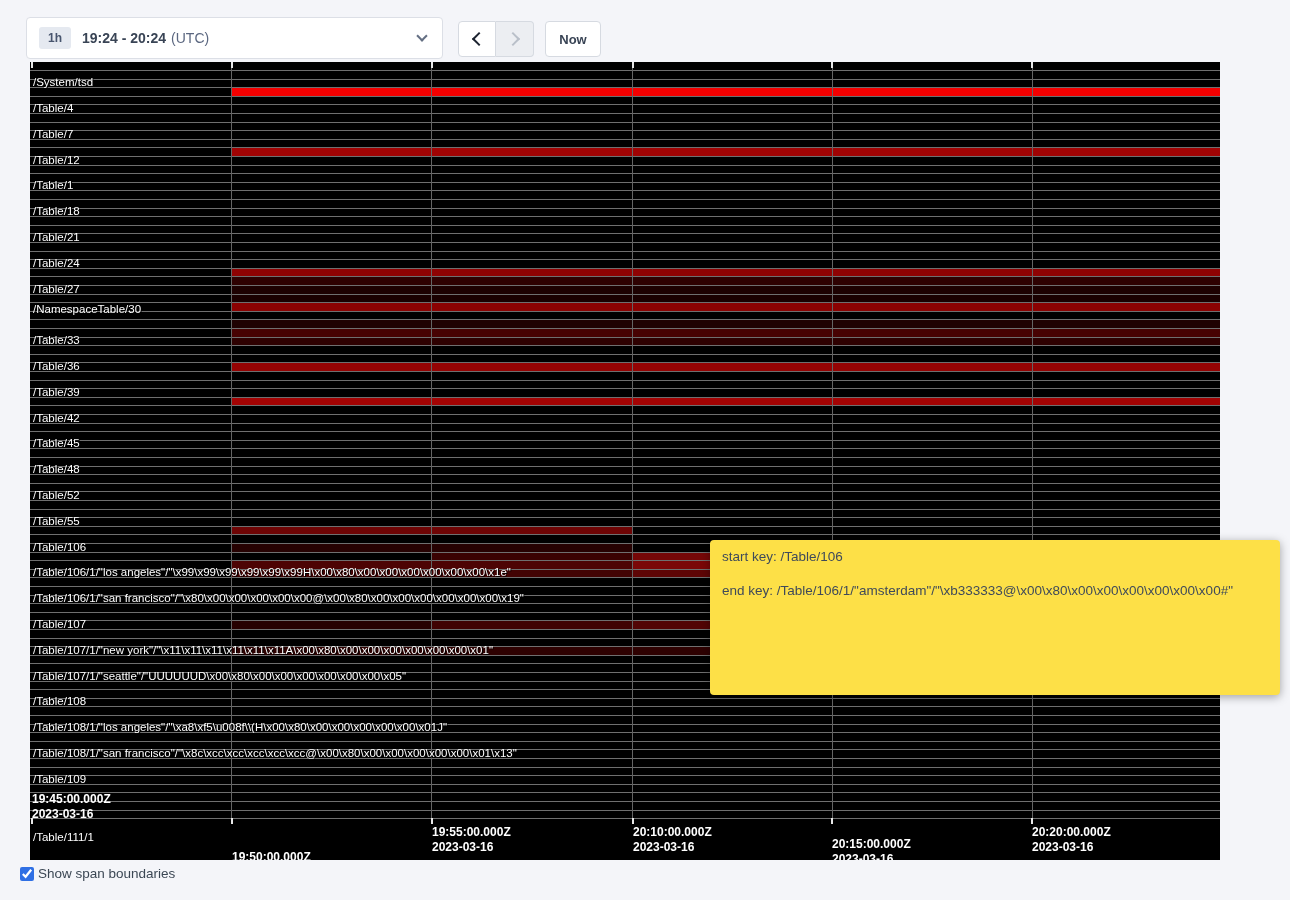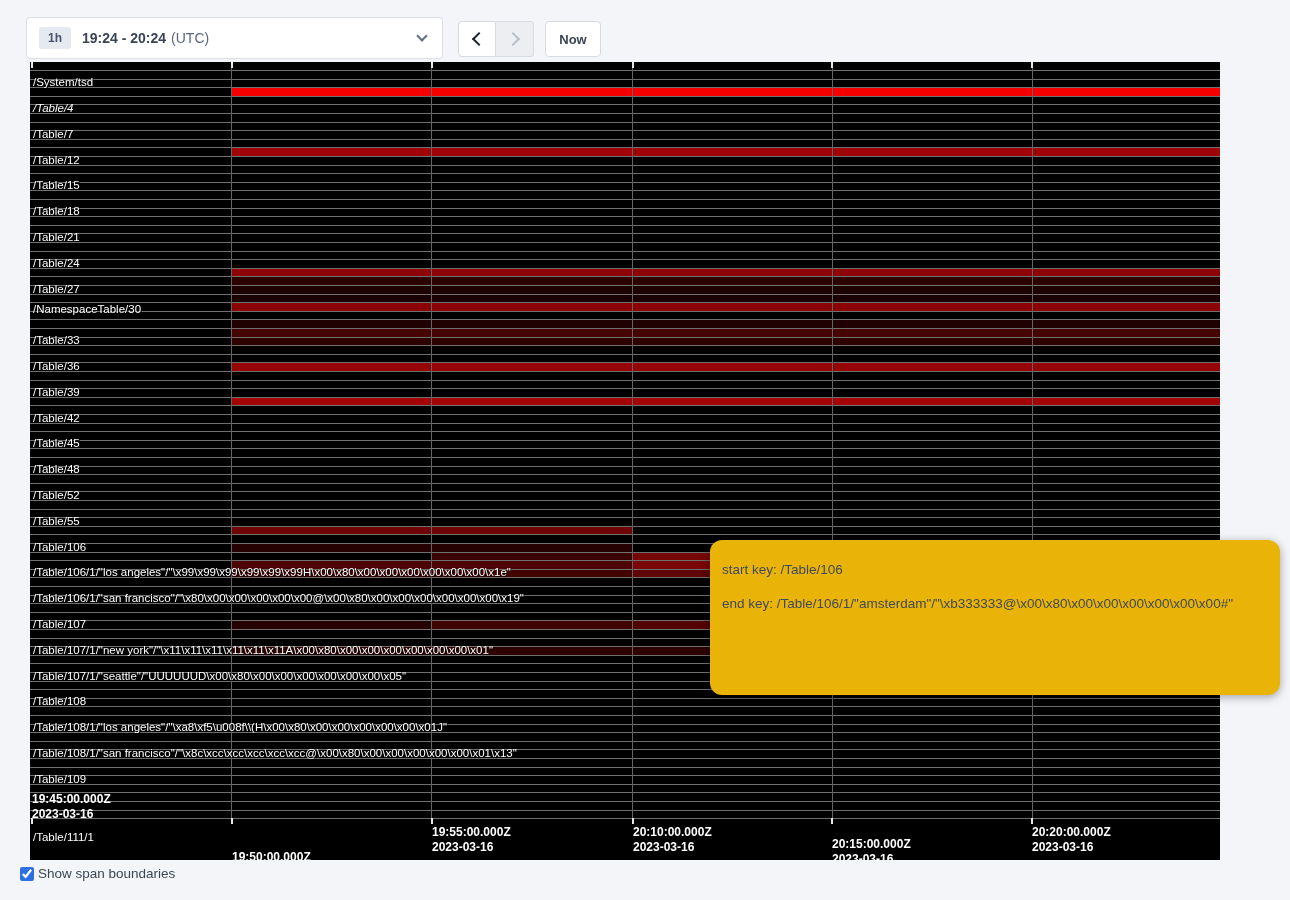--- a/index.html
+++ b/index.html
@@ -57,22 +57,22 @@
   }
   .tick { position:absolute; width:2px; height:6px; background:#e8e8e8; }
   .tlabel {
     position:absolute; color:#fff; font-size:12px; font-weight:bold;
     line-height:15px; white-space:pre;
   }
 
   
   .tooltip {
     position:absolute; left:710px; top:540px; width:570px; height:155px;
-    background:#eab308; border-radius:12px; box-shadow:0 2px 10px rgba(0,0,0,.35);
-    padding:13px 0 0 12px; z-index:10;
+    background:#fde047; border-radius:4px; box-shadow:0 2px 10px rgba(0,0,0,.35);
+    padding:0 0 0 12px; z-index:10;
   }
   .tooltip div { font-size:13.5px; color:#3f4a5a; line-height:33.5px; white-space:nowrap; }
 
   
   .footer { position:absolute; left:20px; top:866px; display:flex; align-items:center; }
   .footer input { width:14px; height:14px; accent-color:#2f6fe4; }
   .footer label { font-size:13.5px; color:#3b4754; margin-left:4px; }
 </style>
 </head>
 <body>
@@ -207,24 +207,24 @@
     <div class="hline" style="top: 730.4px;"></div>
     <div class="hline" style="top: 739px;"></div>
     <div class="hline" style="top: 747.6px;"></div>
     <div class="hline" style="top: 756.2px;"></div>
     <div class="vline" style="left: 201px;"></div>
     <div class="vline" style="left: 401px;"></div>
     <div class="vline" style="left: 602px;"></div>
     <div class="vline" style="left: 802px;"></div>
     <div class="vline" style="left: 1002px;"></div>
     <div class="klabel" style="top: 14.2px;">/System/tsd</div>
-    <div class="klabel" style="top: 40px; font-style: italic;">/Table/4</div>
+    <div class="klabel" style="top: 40px;">/Table/4</div>
     <div class="klabel" style="top: 65.8px;">/Table/7</div>
     <div class="klabel" style="top: 91.6px;">/Table/12</div>
-    <div class="klabel" style="top: 117.4px;">/Table/15</div>
+    <div class="klabel" style="top: 117.4px;">/Table/1</div>
     <div class="klabel" style="top: 143.2px;">/Table/18</div>
     <div class="klabel" style="top: 169px;">/Table/21</div>
     <div class="klabel" style="top: 194.8px;">/Table/24</div>
     <div class="klabel" style="top: 220.6px;">/Table/27</div>
     <div class="klabel" style="top: 241px;">/NamespaceTable/30</div>
     <div class="klabel" style="top: 272.2px;">/Table/33</div>
     <div class="klabel" style="top: 298px;">/Table/36</div>
     <div class="klabel" style="top: 323.8px;">/Table/39</div>
     <div class="klabel" style="top: 349.6px;">/Table/42</div>
     <div class="klabel" style="top: 375.4px;">/Table/45</div>

